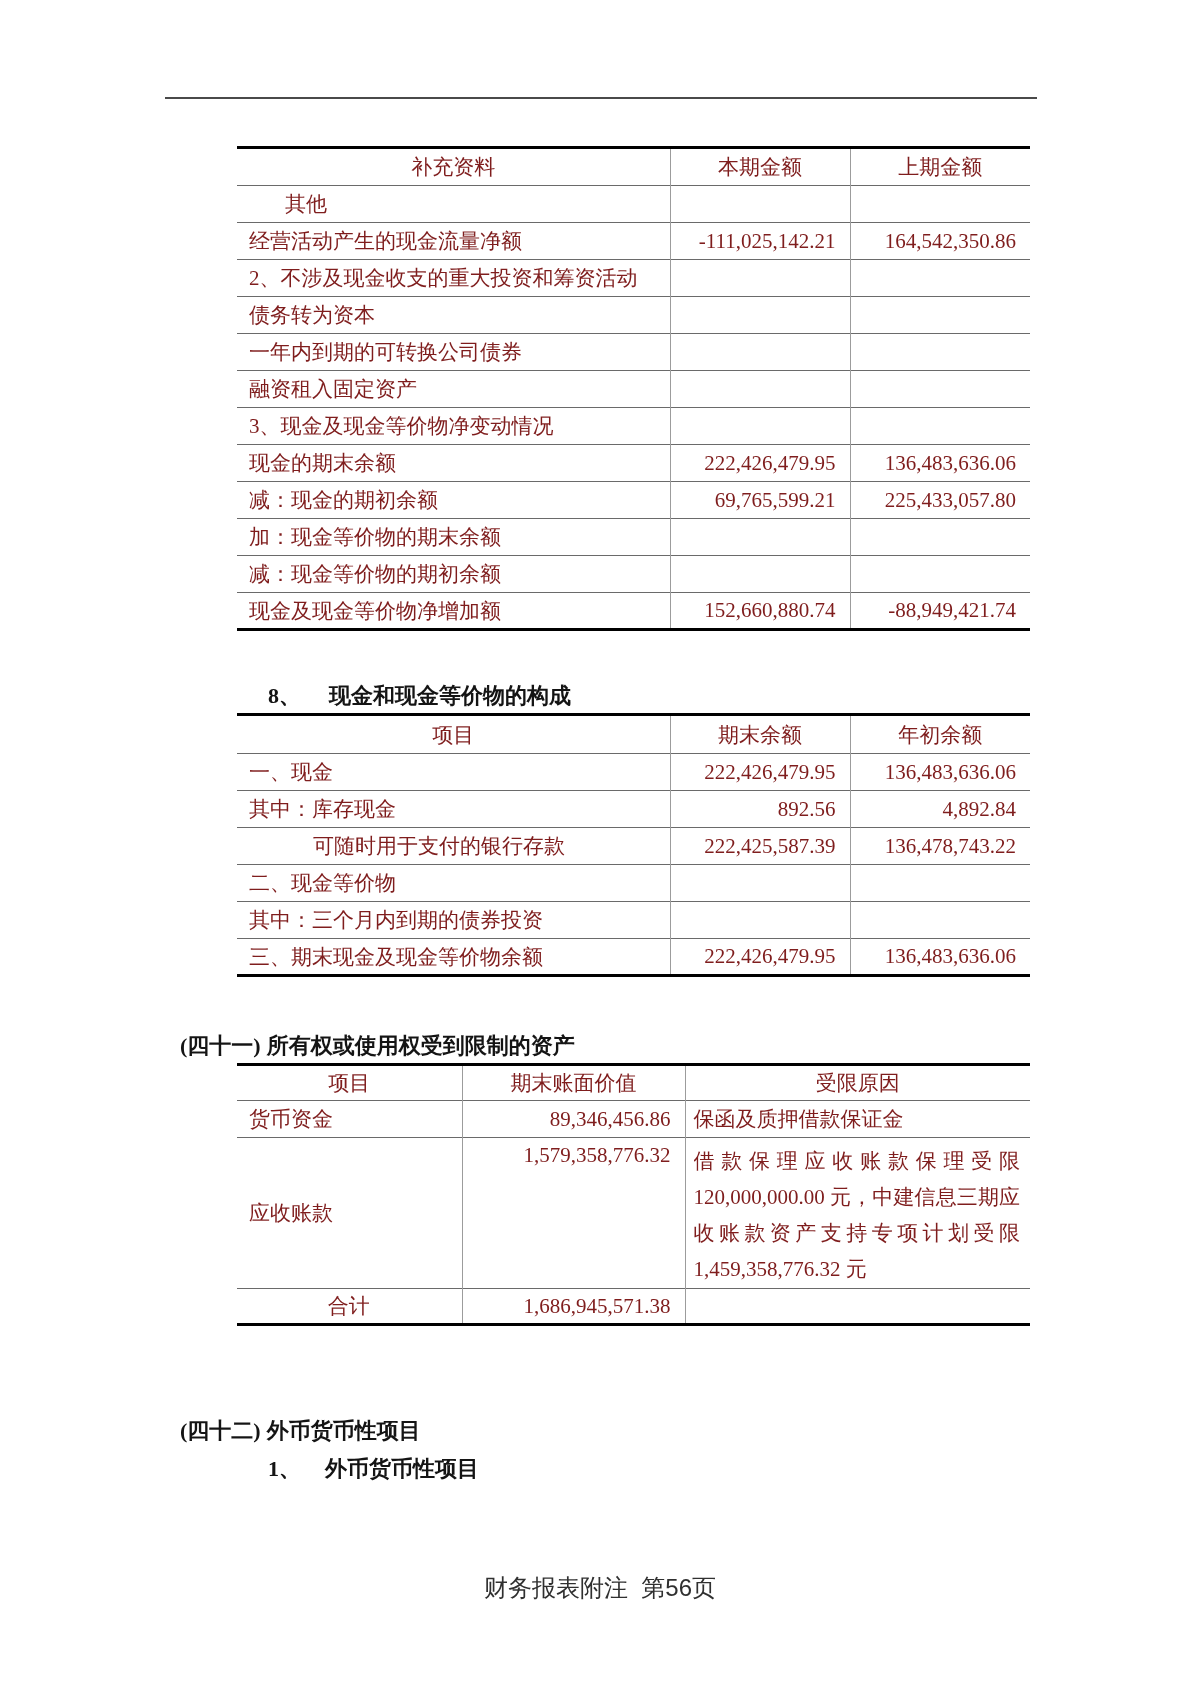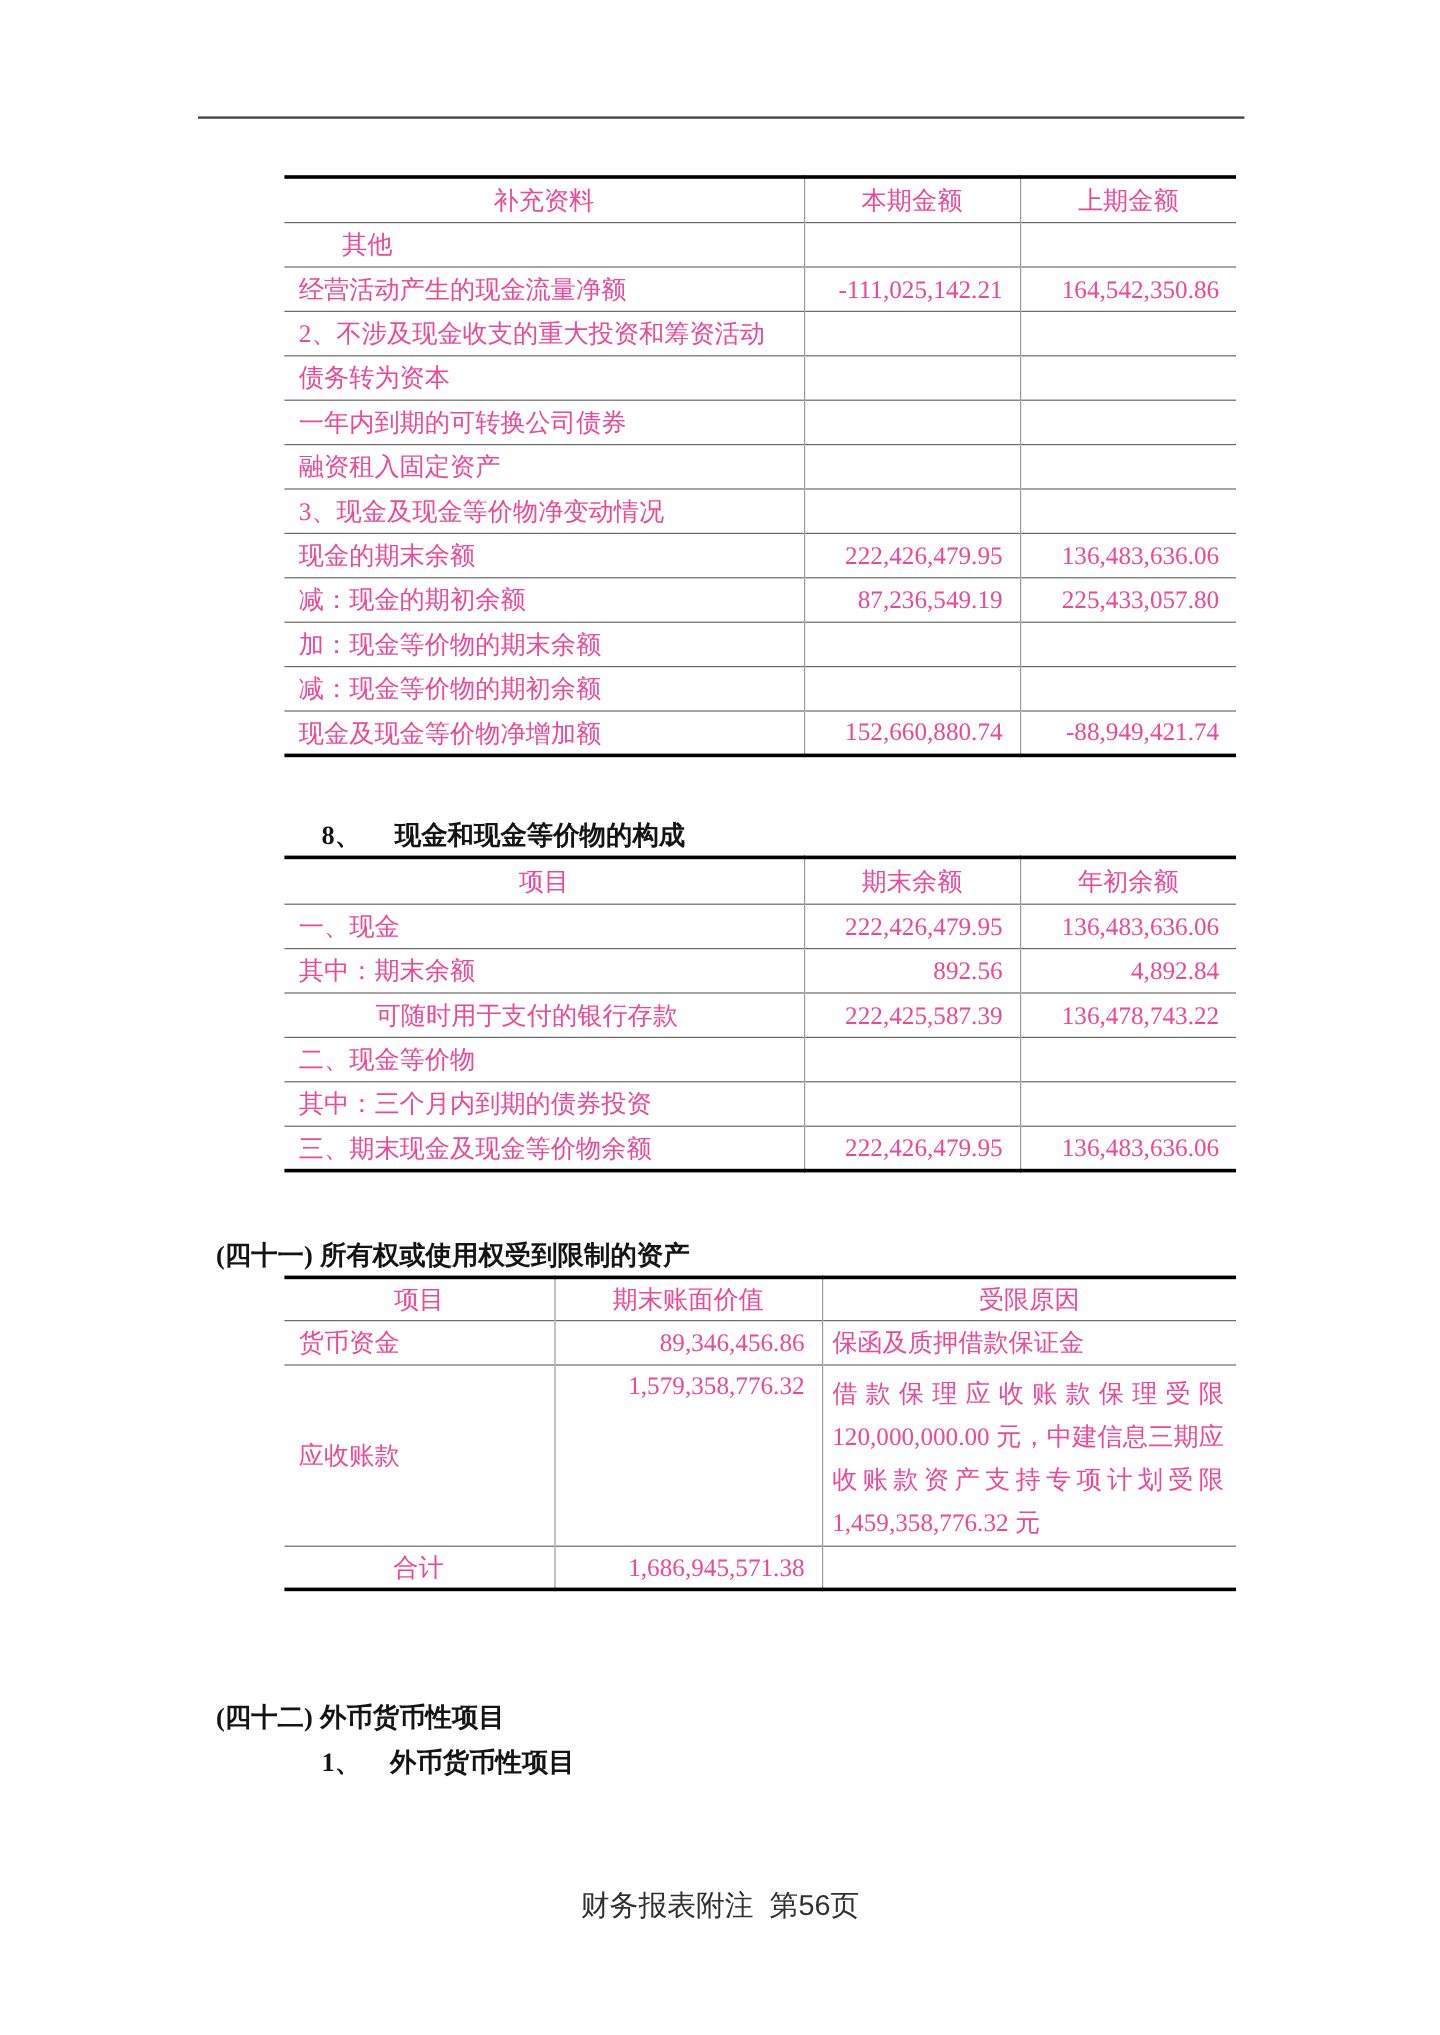--- a/index.html
+++ b/index.html
@@ -7,21 +7,21 @@
     position:relative; width:1200px; height:1696px; margin:0 auto;
     background:#ffffff; overflow:hidden;
     font-family:"Liberation Serif","DejaVu Serif",serif;
     color:#1d1d1d;
   }
   .hr-top { position:absolute; left:165px; top:97px; width:872px; height:2px; background:#4a4a4a; }
 
   table.fintable {
     position:absolute; left:237px; width:793px;
     border-collapse:collapse; table-layout:fixed;
-    font-size:21px; color:#ec4899;
+    font-size:21px; color:#7f1d1d;
     border-top:3px solid #000; border-bottom:3px solid #000;
   }
   .fintable td { overflow:hidden; white-space:nowrap; vertical-align:middle; }
   .fintable thead td { text-align:center; }
   .fintable tbody td { border-top:1px solid #6a6a6a; }
   .fintable td.v { border-left:1px solid #9c9c9c; }
   .lbl { text-align:left; padding-left:12px; }
   .lbl.ind2 { padding-left:48px; }
   .lbl.ind3 { padding-left:76px; }
   .lbl.ctr { text-align:center; padding-left:0; }
@@ -120,21 +120,21 @@
         <td class="num v"></td>
         <td class="num v"></td>
       </tr>
       <tr>
         <td class="lbl">现金的期末余额</td>
         <td class="num v">222,426,479.95</td>
         <td class="num v">136,483,636.06</td>
       </tr>
       <tr>
         <td class="lbl">减：现金的期初余额</td>
-        <td class="num v">87,236,549.19</td>
+        <td class="num v">69,765,599.21</td>
         <td class="num v">225,433,057.80</td>
       </tr>
       <tr>
         <td class="lbl">加：现金等价物的期末余额</td>
         <td class="num v"></td>
         <td class="num v"></td>
       </tr>
       <tr>
         <td class="lbl">减：现金等价物的期初余额</td>
         <td class="num v"></td>
@@ -166,21 +166,21 @@
         <td class="v">年初余额</td>
       </tr>
     </thead>
     <tbody>
       <tr>
         <td class="lbl">一、现金</td>
         <td class="num v">222,426,479.95</td>
         <td class="num v">136,483,636.06</td>
       </tr>
       <tr>
-        <td class="lbl">其中：期末余额</td>
+        <td class="lbl">其中：库存现金</td>
         <td class="num v">892.56</td>
         <td class="num v">4,892.84</td>
       </tr>
       <tr>
         <td class="lbl ind3">可随时用于支付的银行存款</td>
         <td class="num v">222,425,587.39</td>
         <td class="num v">136,478,743.22</td>
       </tr>
       <tr>
         <td class="lbl">二、现金等价物</td>

